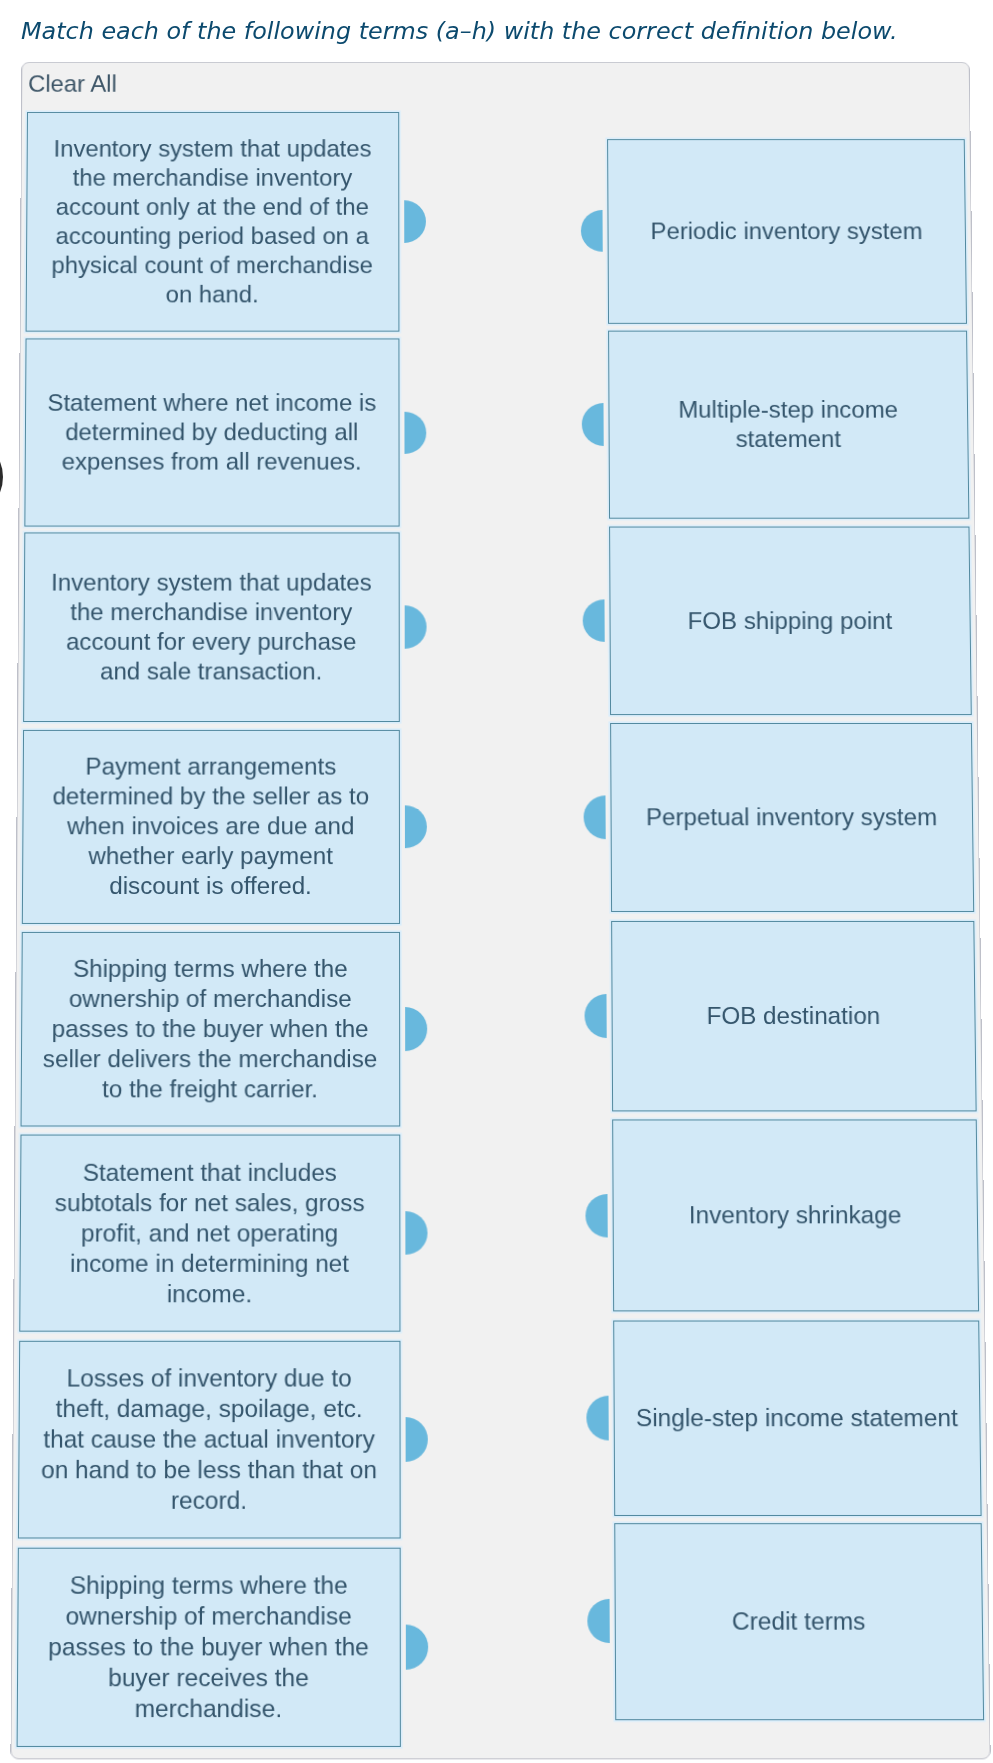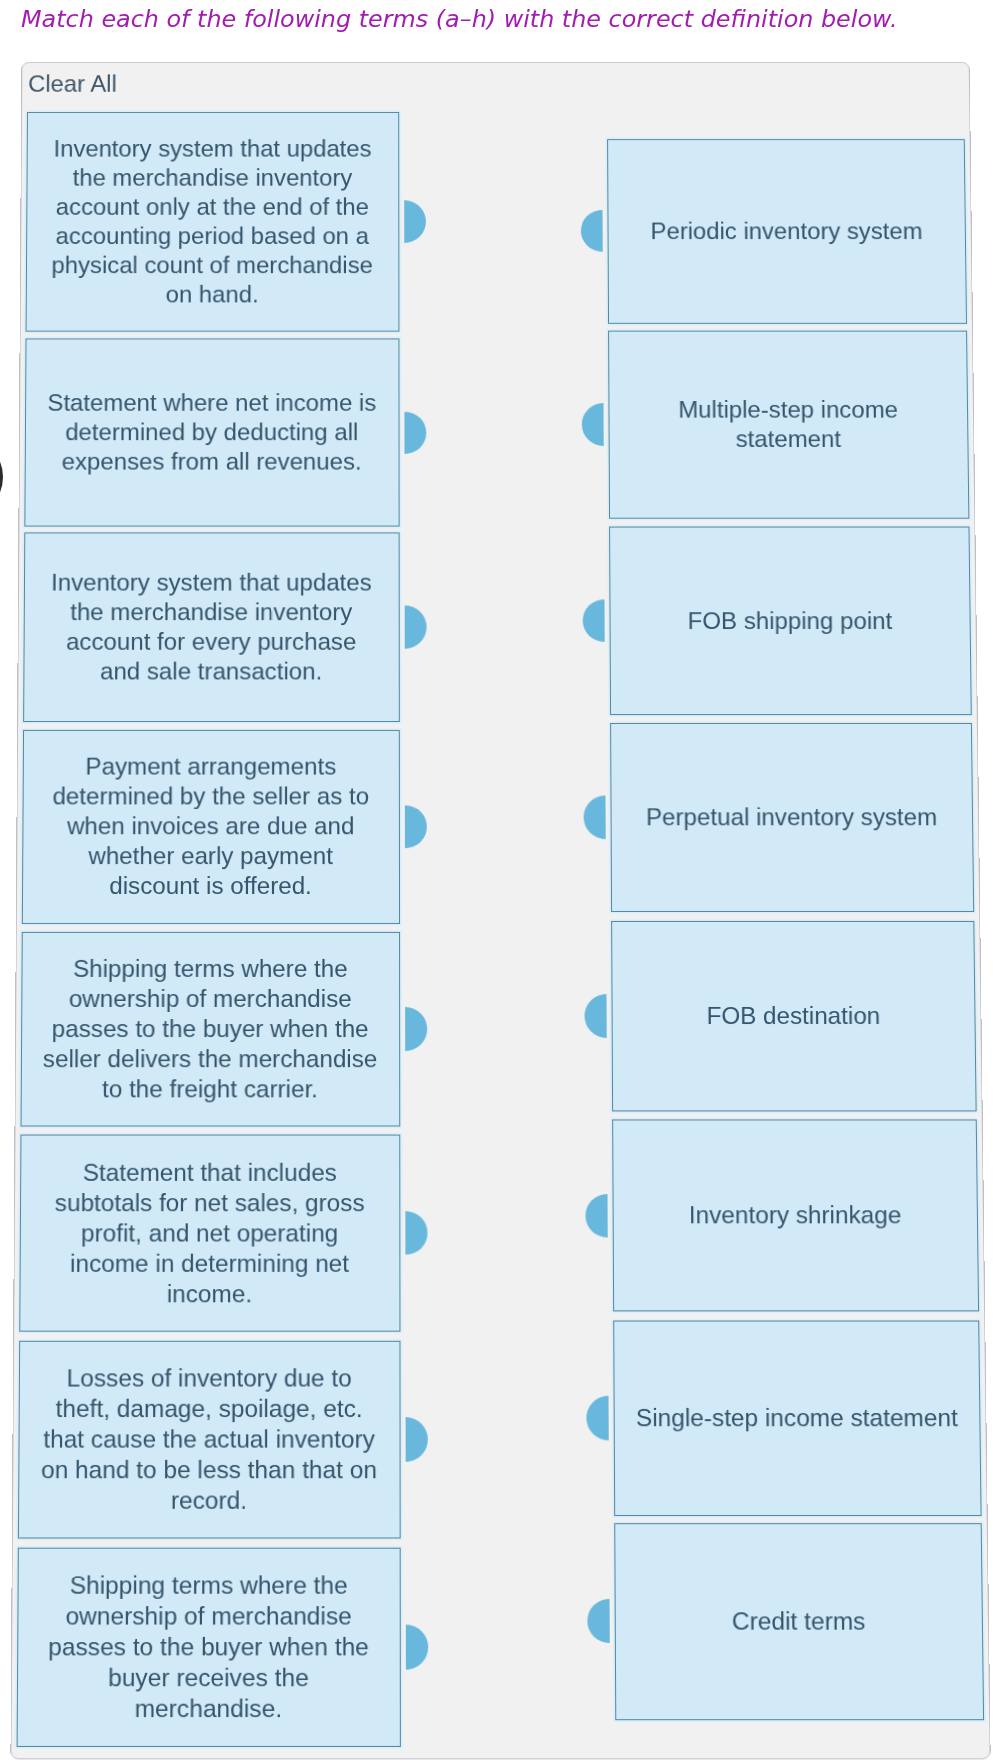--- a/index.html
+++ b/index.html
@@ -2,24 +2,24 @@
 <html><head>
 <meta charset="utf-8">
 <title>Matching exercise</title>
 <style>
   * { box-sizing: border-box; margin:0; padding:0; }
   html,body { width:993px; height:1763px; overflow:hidden; background:#ffffff; }
   body { font-family:"Liberation Sans", sans-serif; }
 
   
   #prompt {
-    position:absolute; left:21px; top:5px;
+    position:absolute; left:21px; top:17px;
     font-family:"DejaVu Sans", sans-serif;
     font-style:italic; font-size:23.87px; line-height:28px;
-    color:#a21caf; white-space:nowrap;
+    color:#0c4a6e; white-space:nowrap;
     transform:translateZ(0);
   }
 
   
   #corner-dot {
     position:absolute; left:-79.4px; top:436px; width:82px; height:82px;
     border-radius:50%; background:#2b2b2b;
   }
 
   

